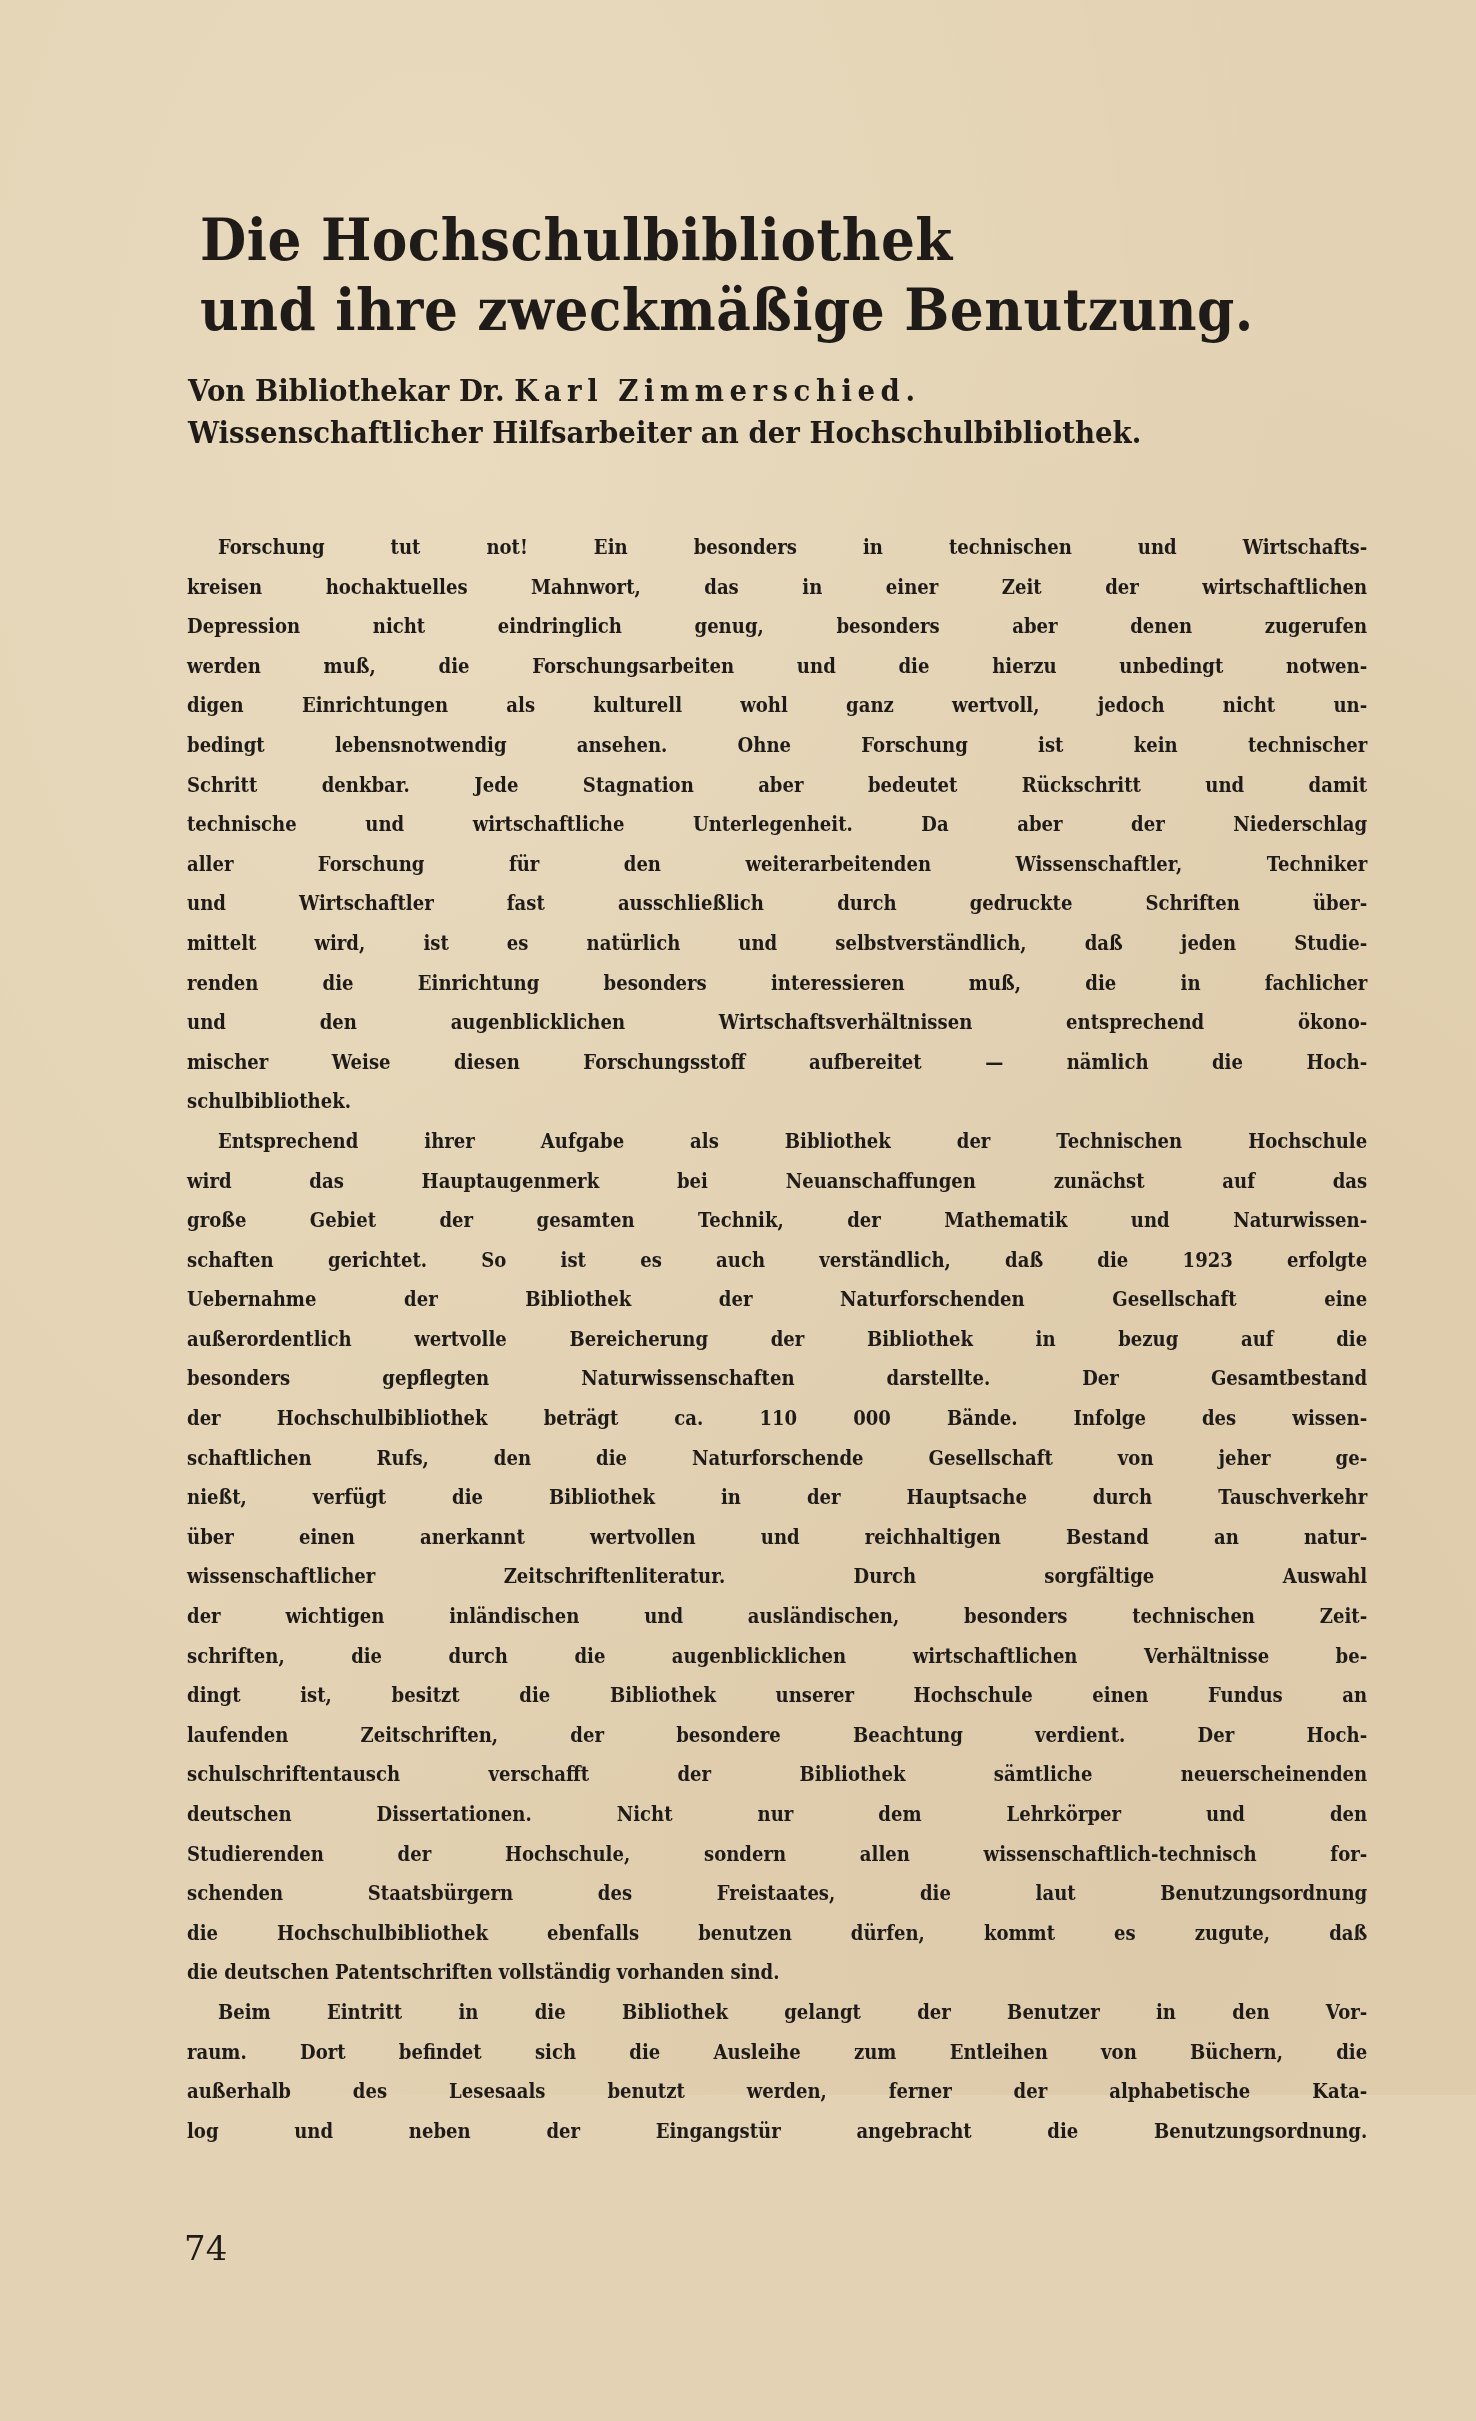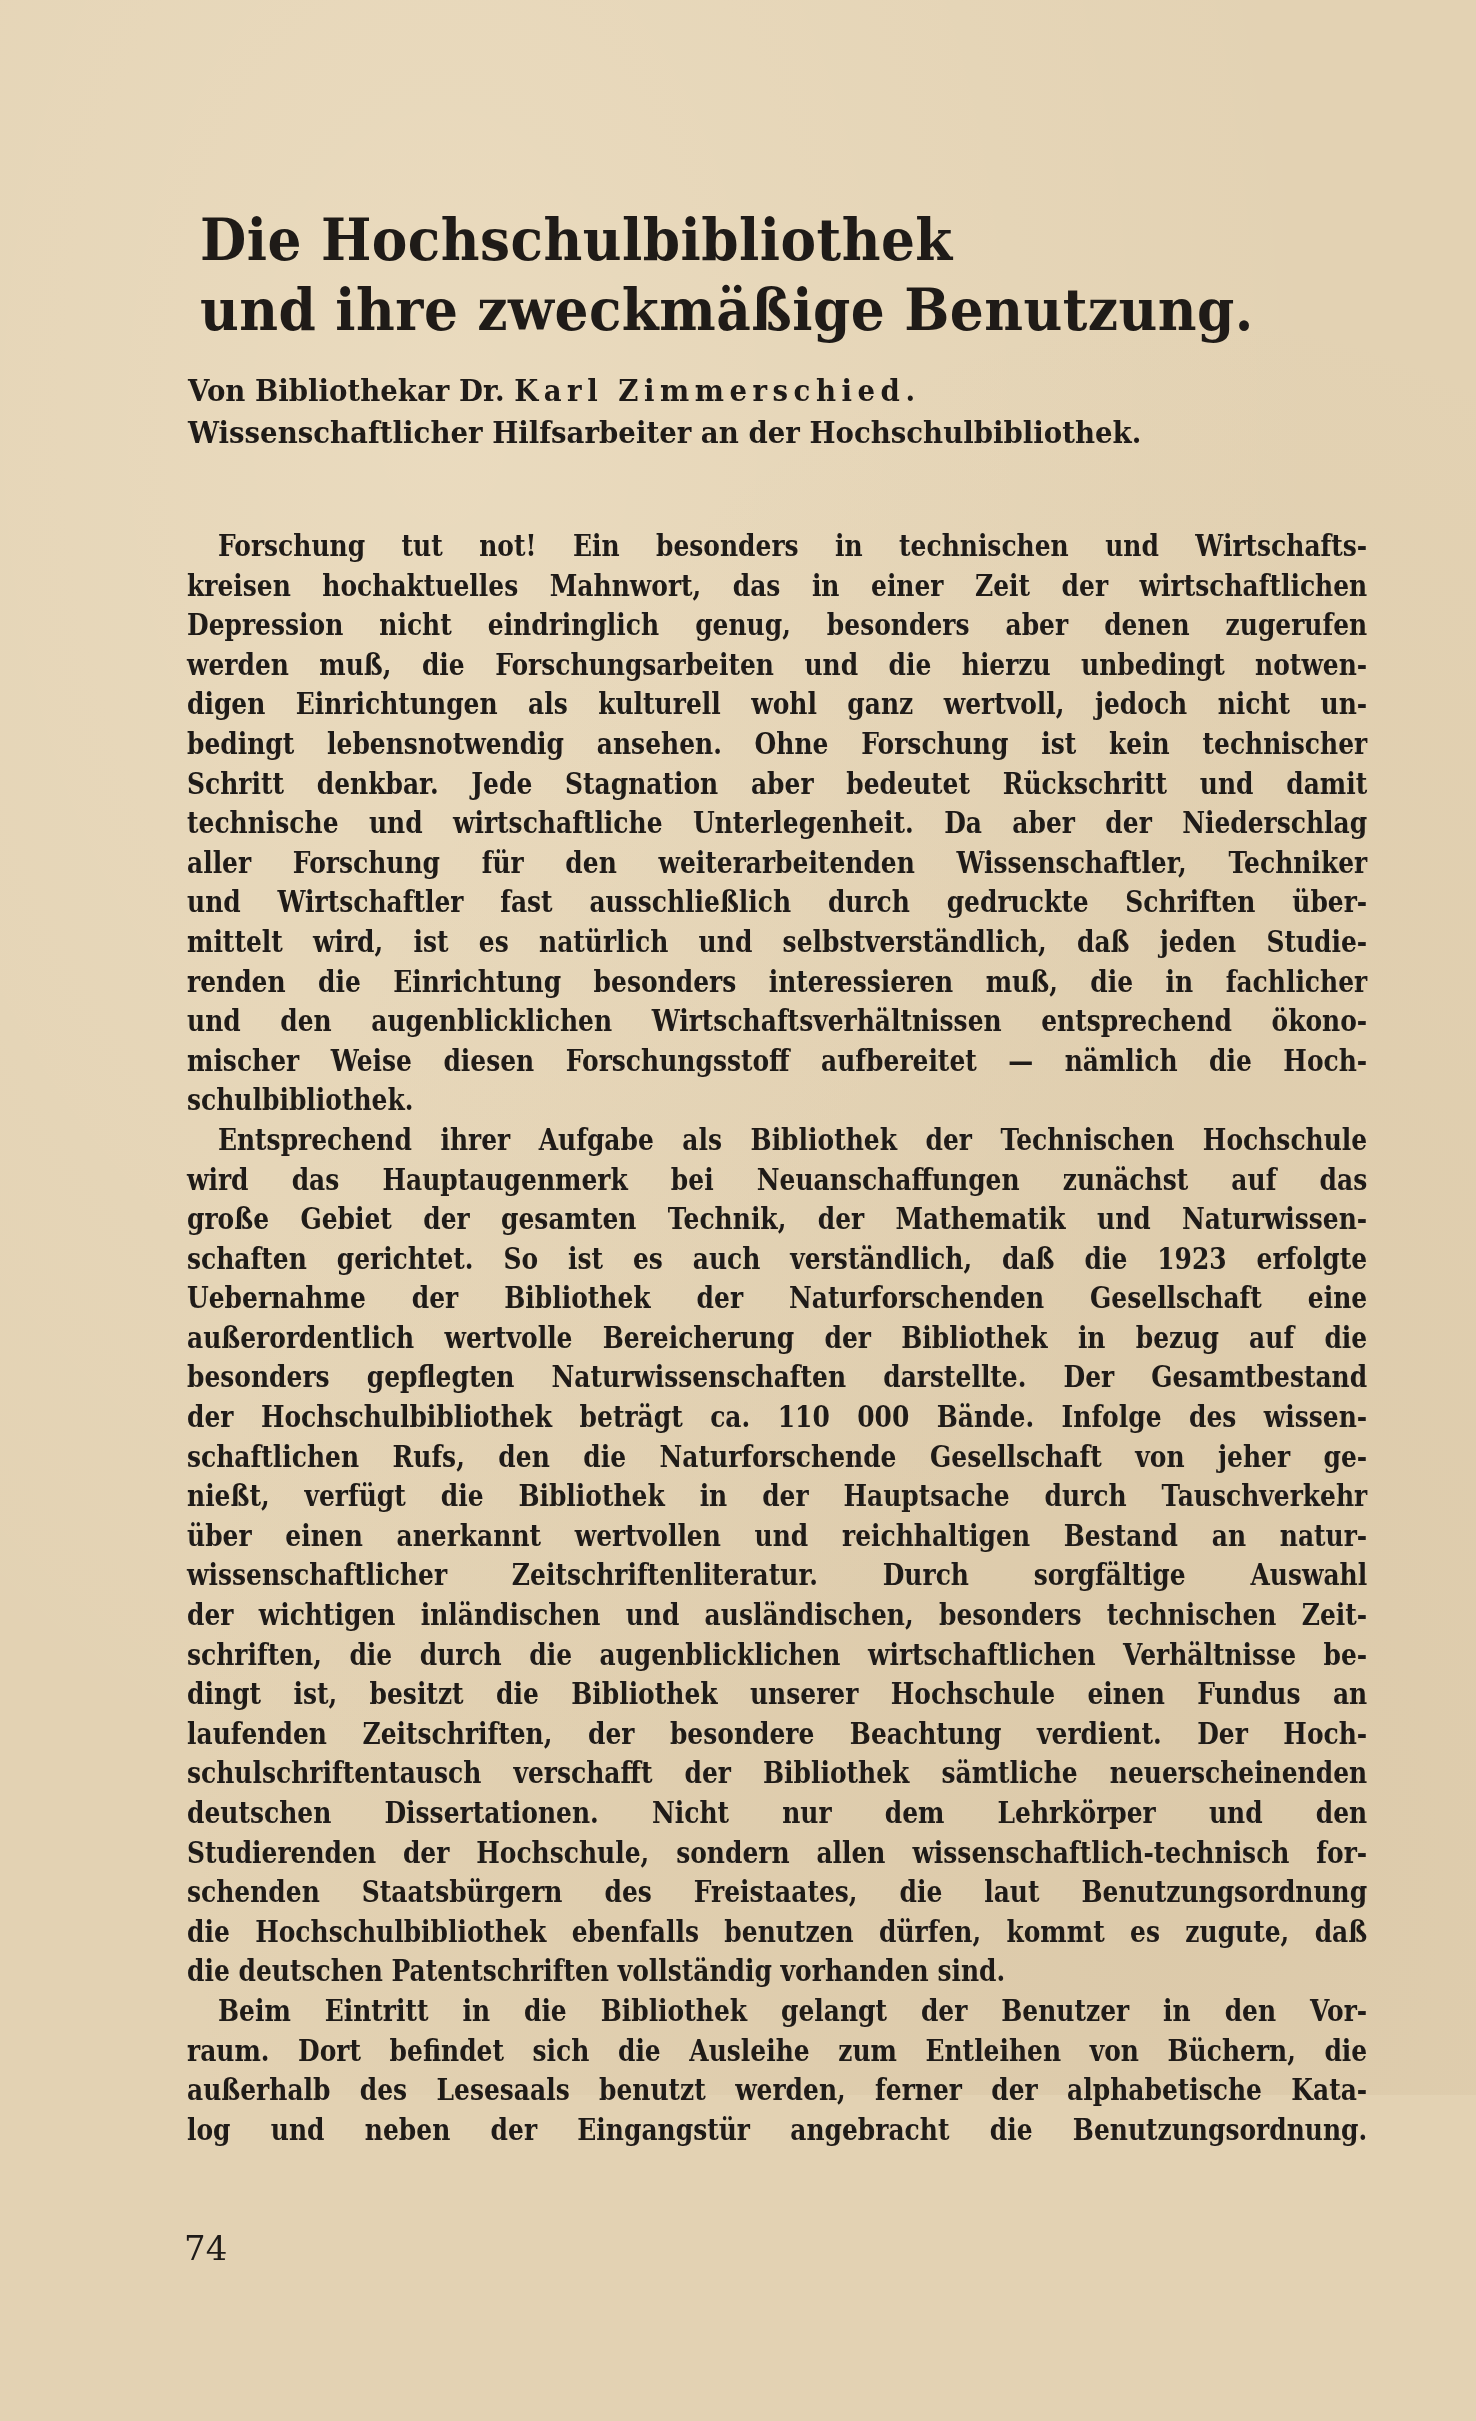--- a/index.html
+++ b/index.html
@@ -53,21 +53,21 @@
   }
   .byline div { white-space: nowrap; }
   .byline .name { letter-spacing: 6px; }
   .body-text {
     position: absolute;
     left: 187px;
     top: 527px;
     width: 1180px;
     font-family: "DejaVu Serif", serif;
     font-weight: bold;
-    font-size: 29px;
+    font-size: 21px;
     line-height: 39.6px;
     text-align: justify;
   }
   .line {
     display: block;
     white-space: nowrap;
     text-align: justify;
     text-align-last: justify;
     height: 39.6px;
     transform: scaleX(0.86);

